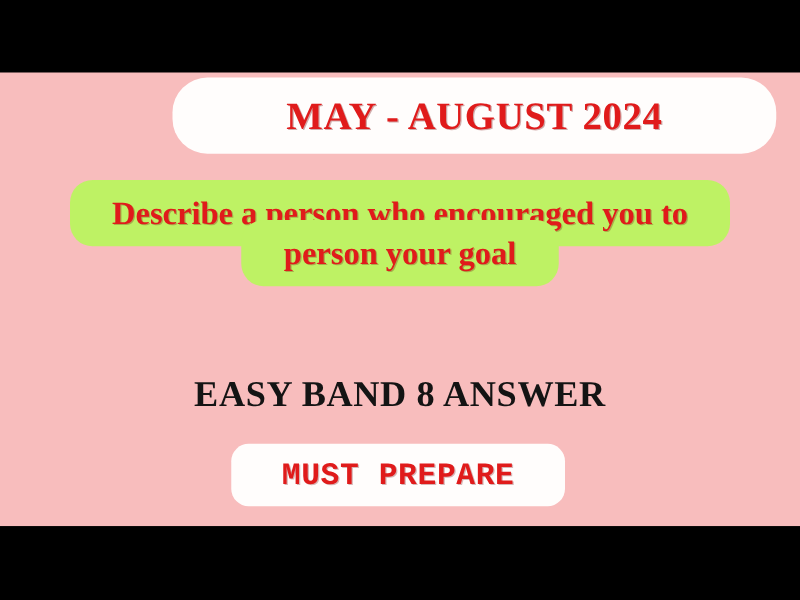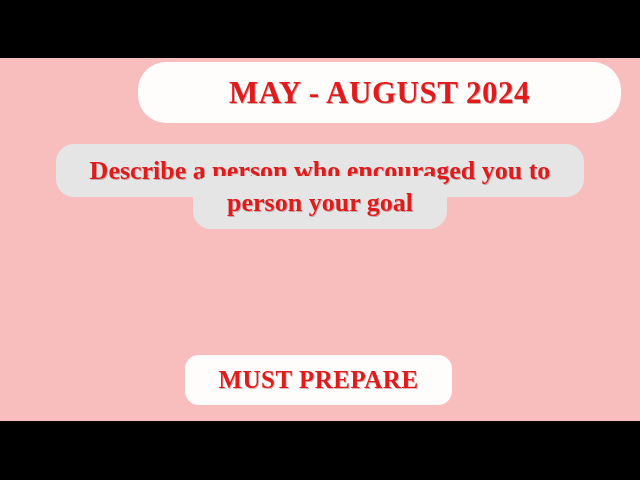--- a/index.html
+++ b/index.html
@@ -73,21 +73,21 @@
     line-height: 1.0;
   }
   .prompt-line {
     display: block;
     color: #e01b1b;
     font-size: 26px;
     font-weight: bold;
     text-shadow: 1px 1px 0 rgba(120,20,20,0.3);
   }
   .prompt-line .hl {
-    background: #e5e5e5;
+    background: #bef264;
     border-radius: 18px;
     padding: 12px 34px;
     -webkit-box-decoration-break: clone;
     box-decoration-break: clone;
   }
   .prompt-line.line2 {
     margin-top: 6px;
   }
 
   
@@ -109,20 +109,21 @@
     position: absolute;
     left: 185px;
     top: 297px;          
     width: 267px;
     height: 50px;
     background: #fffdfc;
     border-radius: 14px;
     display: flex;
     align-items: center;
     justify-content: center;
+    font-family: Liberation Mono, monospace;
   }
   .cta-text {
     color: #e01b1b;
     font-size: 25px;
     font-weight: bold;
     letter-spacing: 0.5px;
     white-space: nowrap;
     text-shadow: 1px 1px 0 rgba(120,20,20,0.3);
   }
 </style>
@@ -141,20 +142,21 @@
 
     <div class="prompt">
       <span class="prompt-line line1">
         <span class="hl">Describe a person who encouraged you to</span>
       </span>
       <span class="prompt-line line2">
         <span class="hl">person your goal</span>
       </span>
     </div>
 
+    <div class="subtitle">EASY BAND 8 ANSWER</div>
 
     <div class="cta-pill">
       <span class="cta-text">MUST PREPARE</span>
     </div>
 
   </div>
 
   <div class="bar-bottom"></div>
 
 </div>

